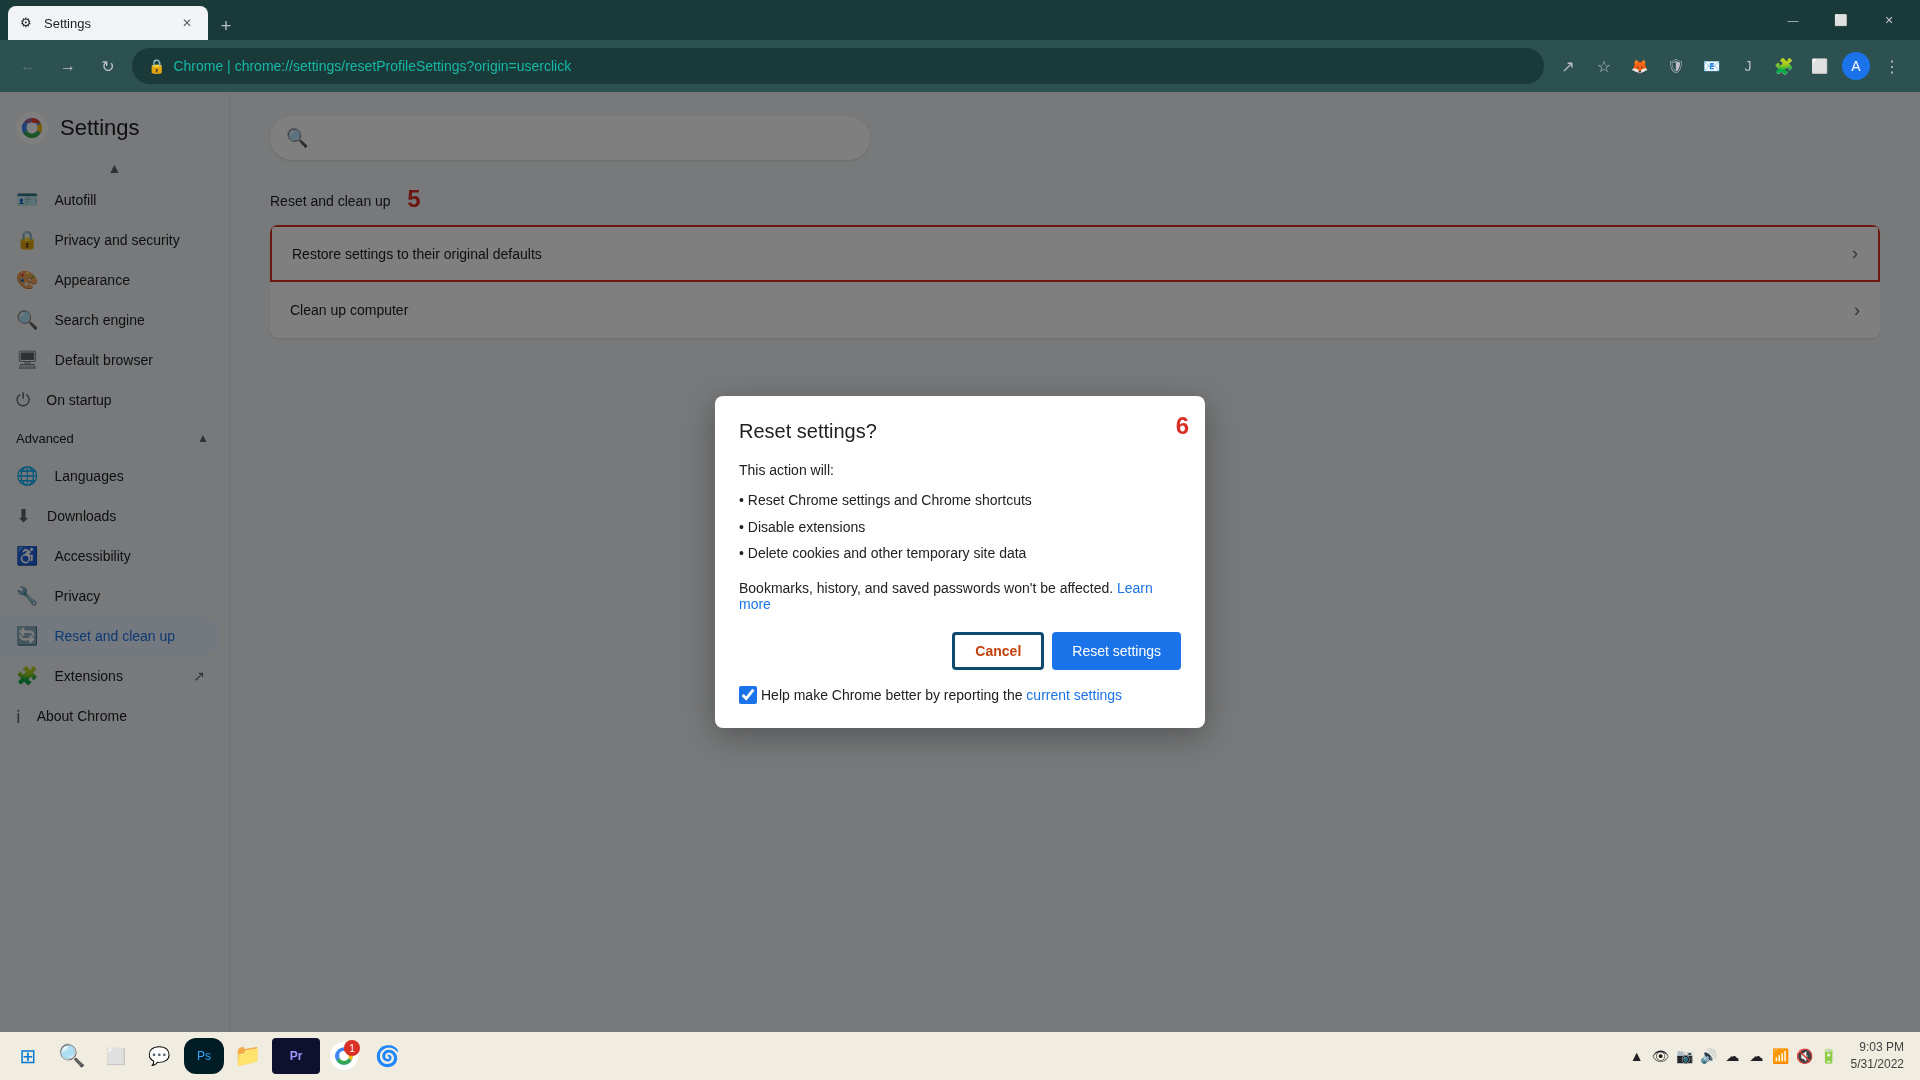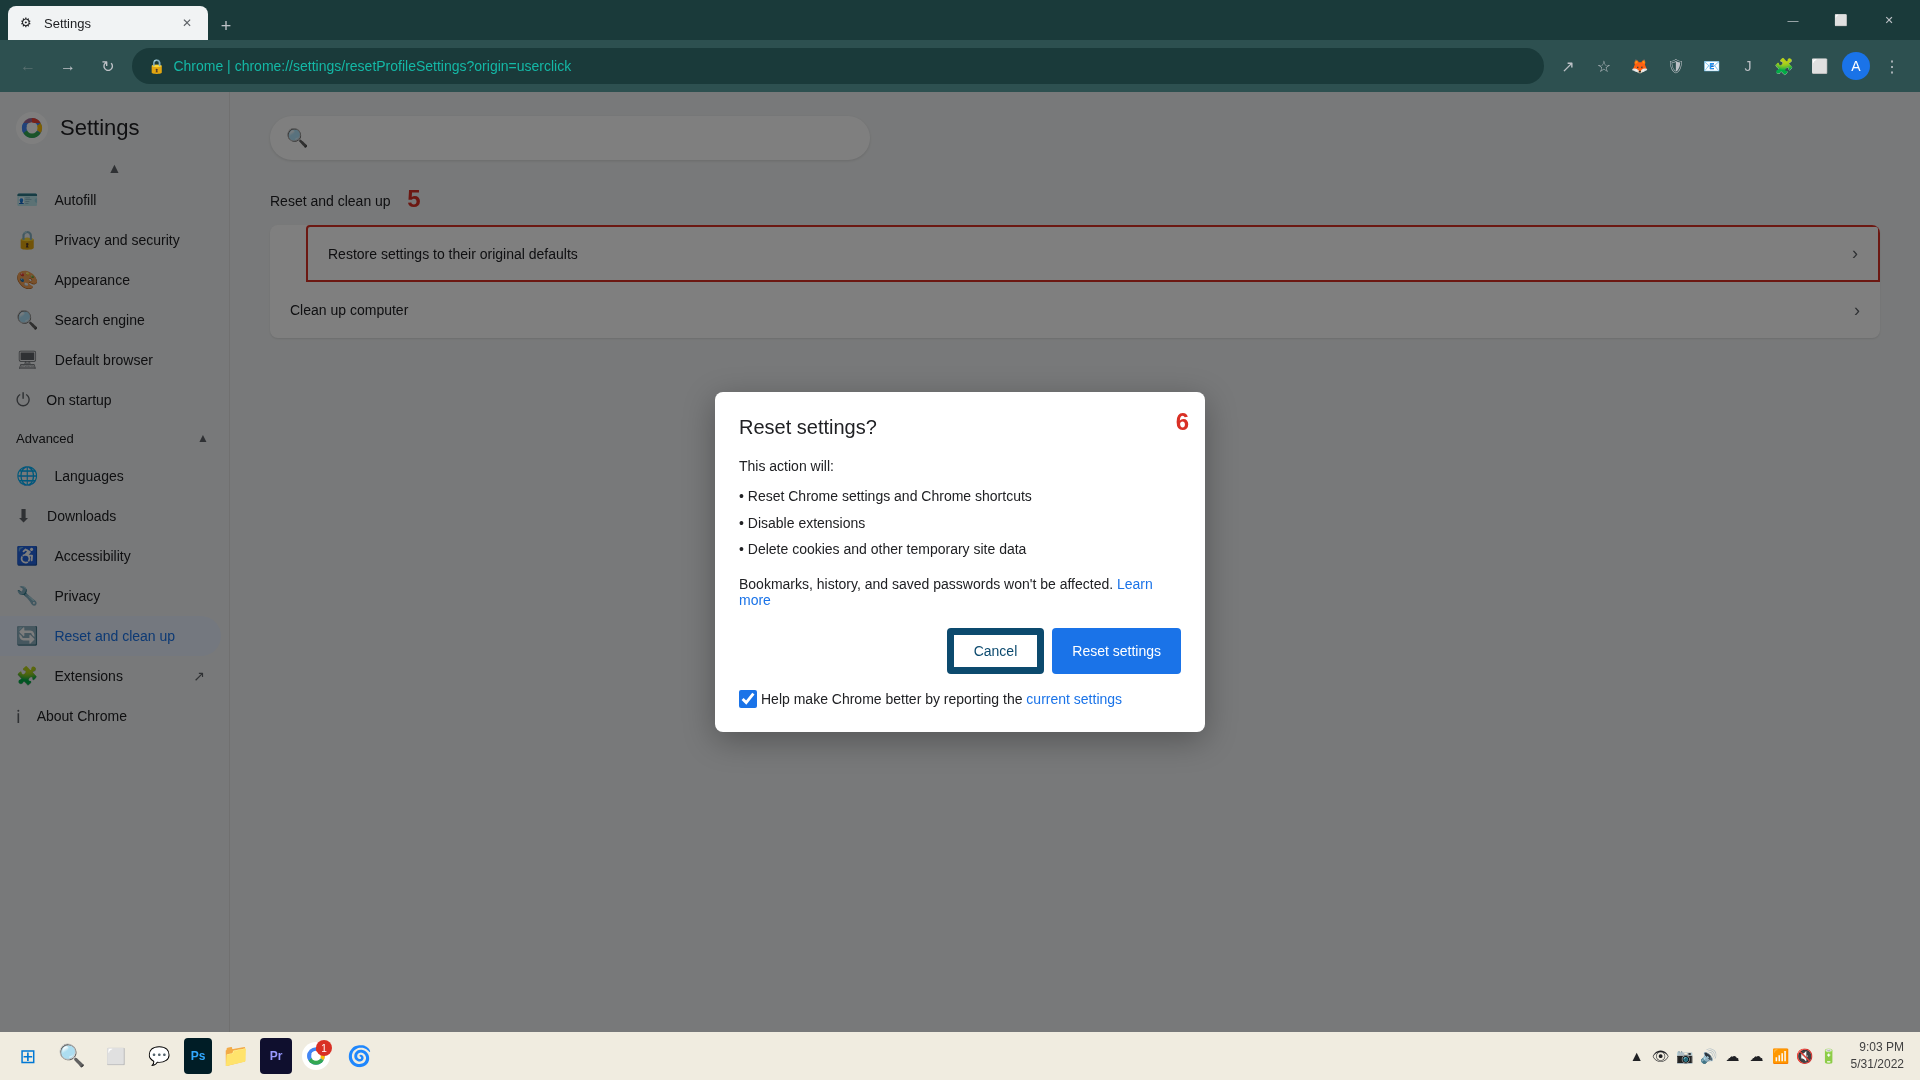--- a/index.html
+++ b/index.html
@@ -305,26 +305,26 @@
       text-decoration: none;
     }
     .dialog-footer {
       display: flex;
       justify-content: flex-end;
       gap: 8px;
       margin-bottom: 16px;
     }
     .btn-cancel {
       padding: 8px 20px;
-      border: 7px solid #0c4a6e;
+      border: 3px solid #0c4a6e;
       border-radius: 4px;
       background: white;
-      color: #0c4a6e;
-      font-size: 14px;
-      font-weight: 400;
+      color: #c2410c;
+      font-size: 14px;
+      font-weight: 700;
       cursor: pointer;
     }
     .btn-reset {
       padding: 8px 20px;
       border: none;
       border-radius: 4px;
       background: #1a73e8;
       color: white;
       font-size: 14px;
       font-weight: 500;
@@ -534,21 +534,21 @@
       <div class="search-bar">
         <span class="search-icon">🔍</span>
       </div>
 
       <div style="position: relative; display: inline-block;">
         <div class="section-title">Reset and clean up</div>
         <span class="step-number" style="position:absolute; top:-8px; right:-30px; color:#d93025; font-size:24px; font-weight:700;">5</span>
       </div>
 
       <div class="settings-card">
-        <div class="settings-row" style="border: 2px solid #d93025; border-radius: 4px 4px 0 0; margin-left: 36px;">
+        <div class="settings-row" style="border: 2px solid #d93025; border-radius: 4px 4px 0 0;">
           <span class="settings-row-text">Restore settings to their original defaults</span>
           <span class="settings-row-arrow">›</span>
         </div>
         <div class="settings-row">
           <span class="settings-row-text">Clean up computer</span>
           <span class="settings-row-arrow">›</span>
         </div>
       </div>
     </div>
 
@@ -581,23 +581,23 @@
         </div>
       </div>
     </div>
   </div>
 
   <div class="taskbar">
     <div class="taskbar-icon" style="font-size:20px; color:#0078d4;">⊞</div>
     <div class="taskbar-icon">🔍</div>
     <div class="taskbar-icon" style="font-size:16px;">⬜</div>
     <div class="taskbar-icon" style="color:#6264a7; font-size:18px;">💬</div>
-    <div class="taskbar-icon" style="background:#001d26; color:#31a8ff; font-size:12px; font-weight:700; border-radius:4px; width:28px; height:36px;">Ps</div>
+    <div class="taskbar-icon" style="background:#001d26; color:#31a8ff; font-size:12px; font-weight:400; border-radius:12px; width:40px; height:36px;">Ps</div>
     <div class="taskbar-icon">📁</div>
-    <div class="taskbar-icon" style="background:#0f0f2e; color:#9999ff; font-size:12px; font-weight:700; border-radius:4px; width:32px; height:36px;">Pr</div>
+    <div class="taskbar-icon" style="background:#0f0f2e; color:#9999ff; font-size:12px; font-weight:700; border-radius:4px; width:48px; height:36px;">Pr</div>
     <div class="taskbar-icon" style="position:relative;">
       <svg width="28" height="28" viewBox="0 0 32 32">
         <circle cx="16" cy="16" r="16" fill="#fff"></circle>
         <circle cx="16" cy="16" r="10" fill="#4285f4"></circle>
         <circle cx="16" cy="16" r="6" fill="#fff"></circle>
         <path d="M16 6 A10 10 0 0 1 24.66 11 L16 11 Z" fill="#ea4335"></path>
         <path d="M24.66 11 A10 10 0 0 1 24.66 21 L18.33 16 Z" fill="#fbbc04"></path>
         <path d="M24.66 21 A10 10 0 0 1 7.34 21 L13.67 16 Z" fill="#34a853"></path>
         <path d="M7.34 21 A10 10 0 0 1 7.34 11 L13.67 16 Z" fill="#4285f4"></path>
         <circle cx="16" cy="16" r="5.5" fill="#fff"></circle>

